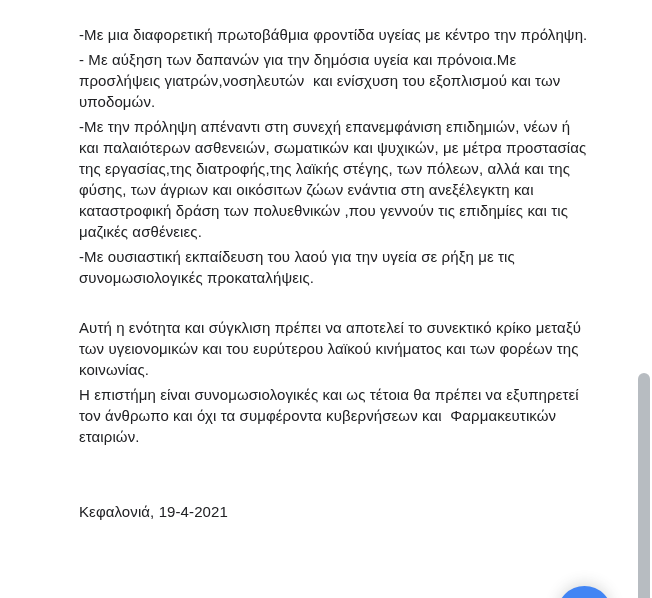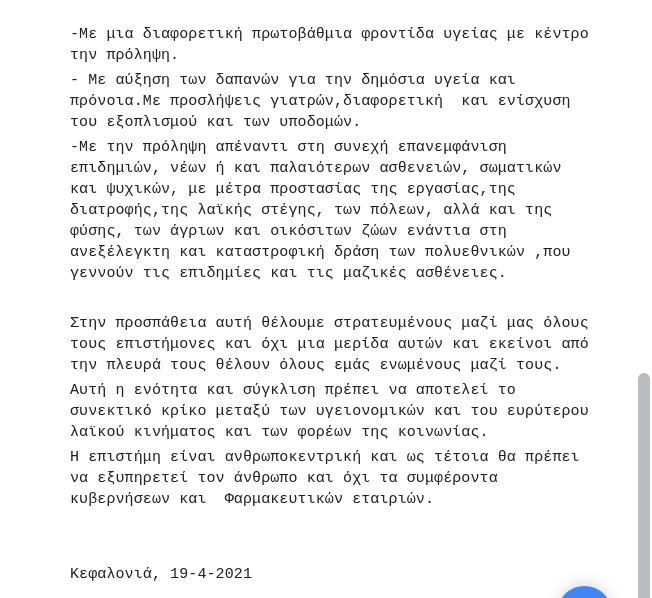--- a/index.html
+++ b/index.html
@@ -19,24 +19,23 @@
     position: absolute;
     top: 24px;
     left: 70px;
     width: 524px;
     font-size: 15px;
     line-height: 21px;
     color: #202124;
     letter-spacing: 0.1px;
   }
   .doc-content p {
-    margin: 0 0 4px 0;
+    margin: 0 0 4px 9px;
     min-height: 21px;
     white-space: pre-wrap;
-    font-family: Liberation Mono, monospace;
   }
   .scrollbar-thumb {
     position: absolute;
     left: 638px;
     top: 373px;
     width: 12px;
     height: 240px;
     border-radius: 7px;
   }
   .fab {
@@ -49,26 +48,26 @@
     box-shadow: 0 -3px 14px rgba(60, 64, 67, 0.18);
   }
 </style>
 </head>
 <body>
 
 <div class="screen" style="background: rgb(255, 255, 255);">
 
   <div class="doc-content" id="paragraphs-container" style="color: rgb(32, 33, 36);">
       <p>-Με μια διαφορετική πρωτοβάθμια φροντίδα υγείας με κέντρο την πρόληψη.</p>
-      <p>- Με αύξηση των δαπανών για την δημόσια υγεία και πρόνοια.Με προσλήψεις γιατρών,διαφορετική  και ενίσχυση του εξοπλισμού και των υποδομών.</p>
+      <p>- Με αύξηση των δαπανών για την δημόσια υγεία και πρόνοια.Με προσλήψεις γιατρών,νοσηλευτών  και ενίσχυση του εξοπλισμού και των υποδομών.</p>
       <p>-Με την πρόληψη απέναντι στη συνεχή επανεμφάνιση επιδημιών, νέων ή και παλαιότερων ασθενειών, σωματικών και ψυχικών, με μέτρα προστασίας της εργασίας,της διατροφής,της λαϊκής στέγης, των πόλεων, αλλά και της φύσης, των άγριων και οικόσιτων ζώων ενάντια στη ανεξέλεγκτη και καταστροφική δράση των πολυεθνικών ,που γεννούν τις επιδημίες και τις μαζικές ασθένειες.</p>
+      <p>-Με ουσιαστική εκπαίδευση του λαού για την υγεία σε ρήξη με τις συνομωσιολογικές προκαταλήψεις.</p>
       <p></p>
-      <p>Στην προσπάθεια αυτή θέλουμε στρατευμένους μαζί μας όλους τους επιστήμονες και όχι μια μερίδα αυτών και εκείνοι από την πλευρά τους θέλουν όλους εμάς ενωμένους μαζί τους.</p>
       <p>Αυτή η ενότητα και σύγκλιση πρέπει να αποτελεί το συνεκτικό κρίκο μεταξύ των υγειονομικών και του ευρύτερου λαϊκού κινήματος και των φορέων της κοινωνίας.</p>
-      <p>Η επιστήμη είναι ανθρωποκεντρική και ως τέτοια θα πρέπει να εξυπηρετεί τον άνθρωπο και όχι τα συμφέροντα κυβερνήσεων και  Φαρμακευτικών εταιριών.</p>
+      <p>Η επιστήμη είναι συνομωσιολογικές και ως τέτοια θα πρέπει να εξυπηρετεί τον άνθρωπο και όχι τα συμφέροντα κυβερνήσεων και  Φαρμακευτικών εταιριών.</p>
       <p></p>
       <p></p>
       <p>Κεφαλονιά, 19-4-2021</p>
     </div>
 
   <div class="scrollbar-thumb" id="scrollbar-thumb" style="background: rgb(183, 188, 193);"></div>
 
   <div class="fab" id="fab" style="background: rgb(66, 133, 244);"></div>
 
 </div>

